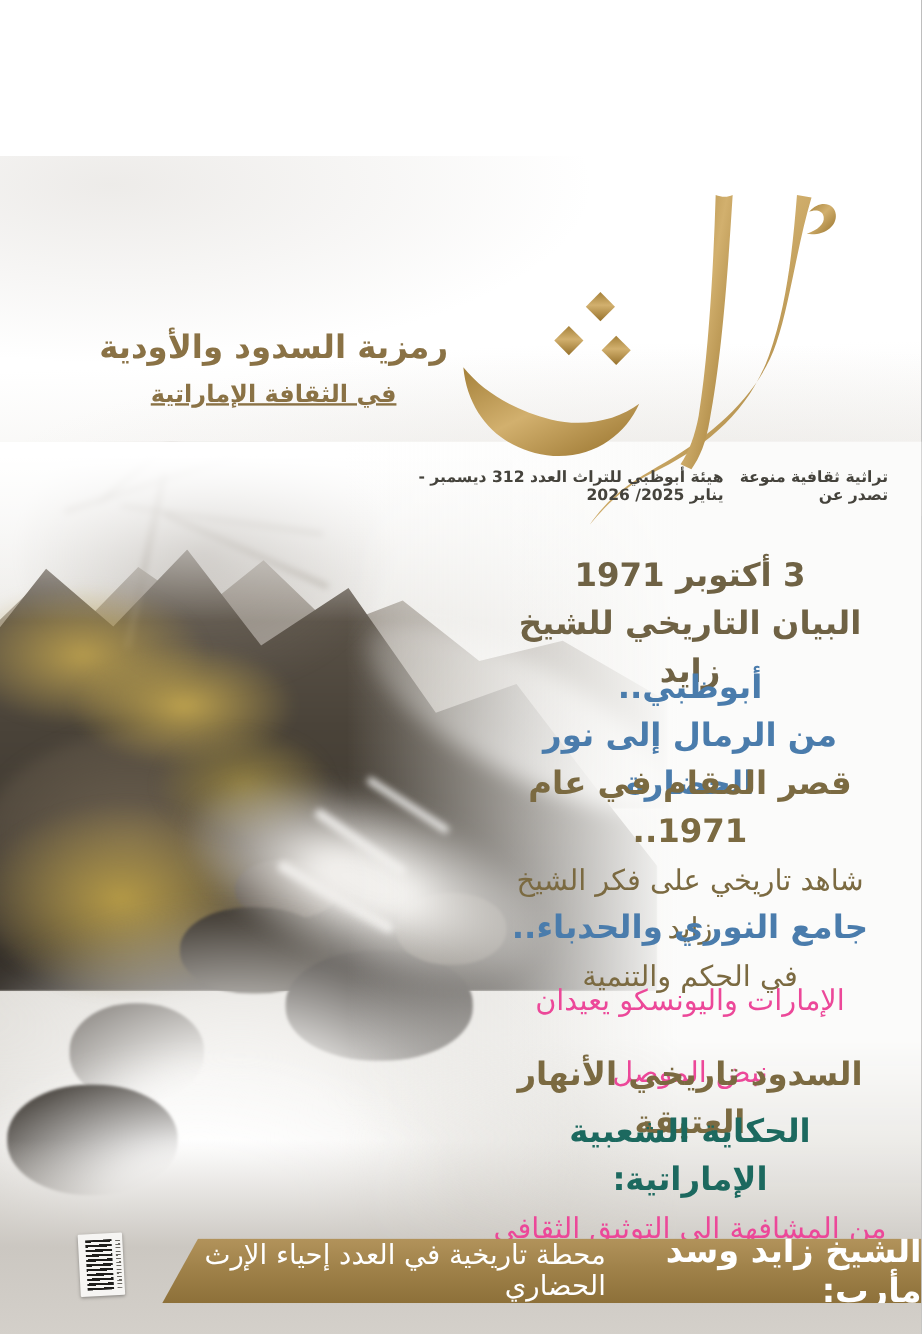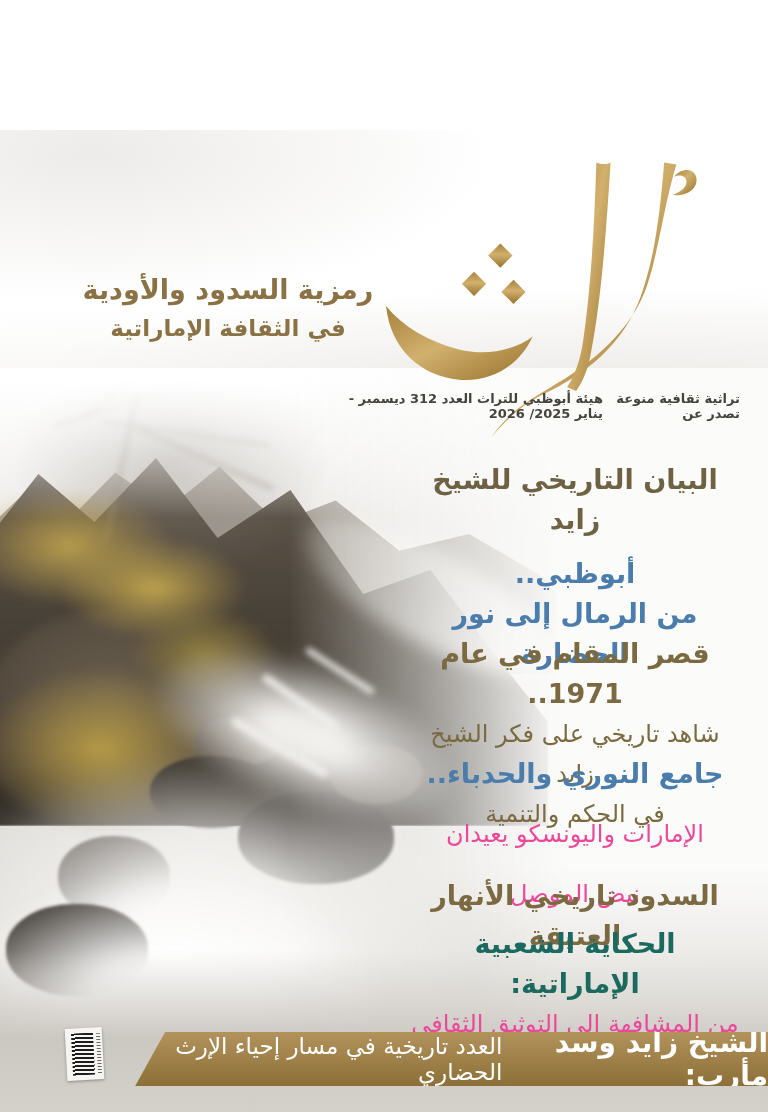--- a/index.html
+++ b/index.html
@@ -83,21 +83,21 @@
     position:absolute; top:391px; right:28px; width:412px; z-index:6;
     direction:rtl; display:flex; justify-content:space-between; align-items:baseline;
     font-size:13px; font-weight:bold; color:#45433c; letter-spacing:0;
   }
   
   .feature-tl{
     position:absolute; left:78px; top:270px; width:300px; z-index:6;
     direction:rtl; text-align:center; color:#8a7245; font-weight:bold;
   }
   .feature-tl .l1{font-size:27px; line-height:40px;}
-  .feature-tl .l2{font-size:23px; line-height:36px;}
+  .feature-tl .l2{font-size:20px; line-height:36px;text-decoration:underline;}
   
   .hblock{position:absolute; right:28px; width:330px; direction:rtl; text-align:center; z-index:6;}
   .hblock div{line-height:40px;}
   .bold{font-weight:bold; font-size:27px;}
   .reg{font-weight:normal; font-size:24px;}
   .olive{color:#6f6244;} .olive2{color:#7b6a41;} .blue{color:#4a7cac;}
   .blue-l{color:#ec4899;margin-top:20px;} .teal{color:#1c695f;} .teal-l{color:#ec4899;}
   .blk1{top:460px;} .blk2{top:554px;} .blk3{top:634px;}
   .blk4{top:754px;} .blk5{top:876px;} .blk6{top:924px;}
   
@@ -189,20 +189,21 @@
     <span>تراثية ثقافية منوعة تصدر عن</span>
     <span>هيئة أبوظبي للتراث العدد 312 ديسمبر - يناير 2025/ 2026</span>
   </div>
 
   <div class="feature-tl">
     <div class="l1">رمزية السدود والأودية</div>
     <div class="l2">في الثقافة الإماراتية</div>
   </div>
 
   <div class="hblock blk1">
+    <div class="bold olive">3 أكتوبر 1971</div>
     <div class="bold olive">البيان التاريخي للشيخ زايد</div>
   </div>
 
   <div class="hblock blk2">
     <div class="bold blue">أبوظبي..</div>
     <div class="bold blue">من الرمال إلى نور الحضارة</div>
   </div>
 
   <div class="hblock blk3">
     <div class="bold olive2">قصر المقام في عام 1971..</div>
@@ -220,21 +221,21 @@
     <div class="bold olive2">السدود تاريخي الأنهار العتيقة</div>
   </div>
 
   <div class="hblock blk6">
     <div class="bold teal">الحكاية الشعبية الإماراتية:</div>
     <div class="reg teal-l">من المشافهة إلى التوثيق الثقافي</div>
   </div>
 
   <div class="banner">
     <span class="bb">الشيخ زايد وسد مأرب:</span>
-    <span class="bt">العدد تاريخية في مسار إحياء الإرث الحضاري</span>
+    <span class="bt">محطة تاريخية في العدد إحياء الإرث الحضاري</span>
   </div>
 
   <div class="barcode">
     <div class="bars"></div>
     <div class="num"></div>
   </div>
 
 </div>
 
 </body></html>

